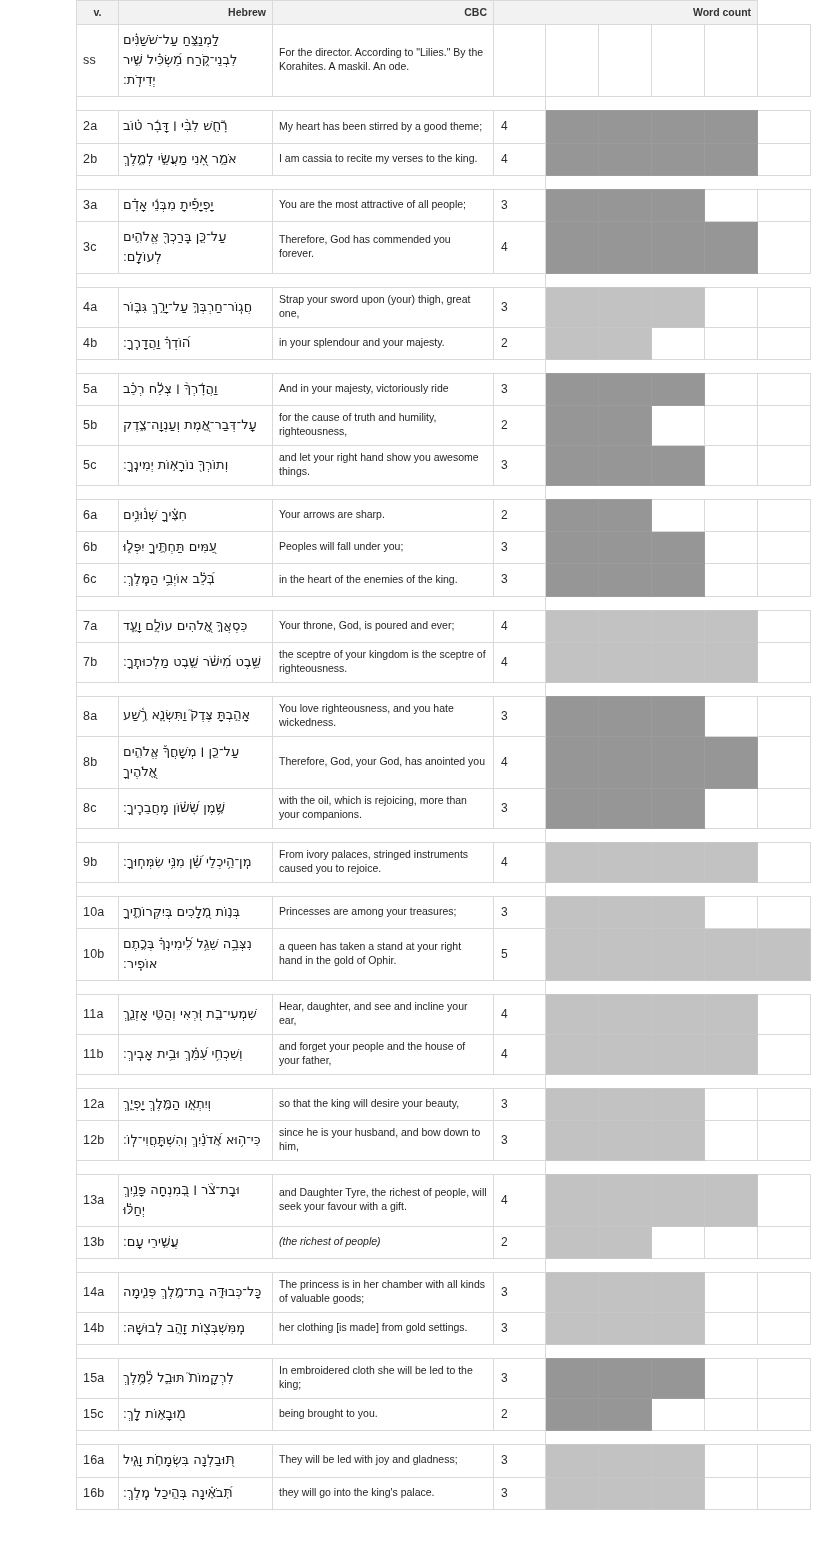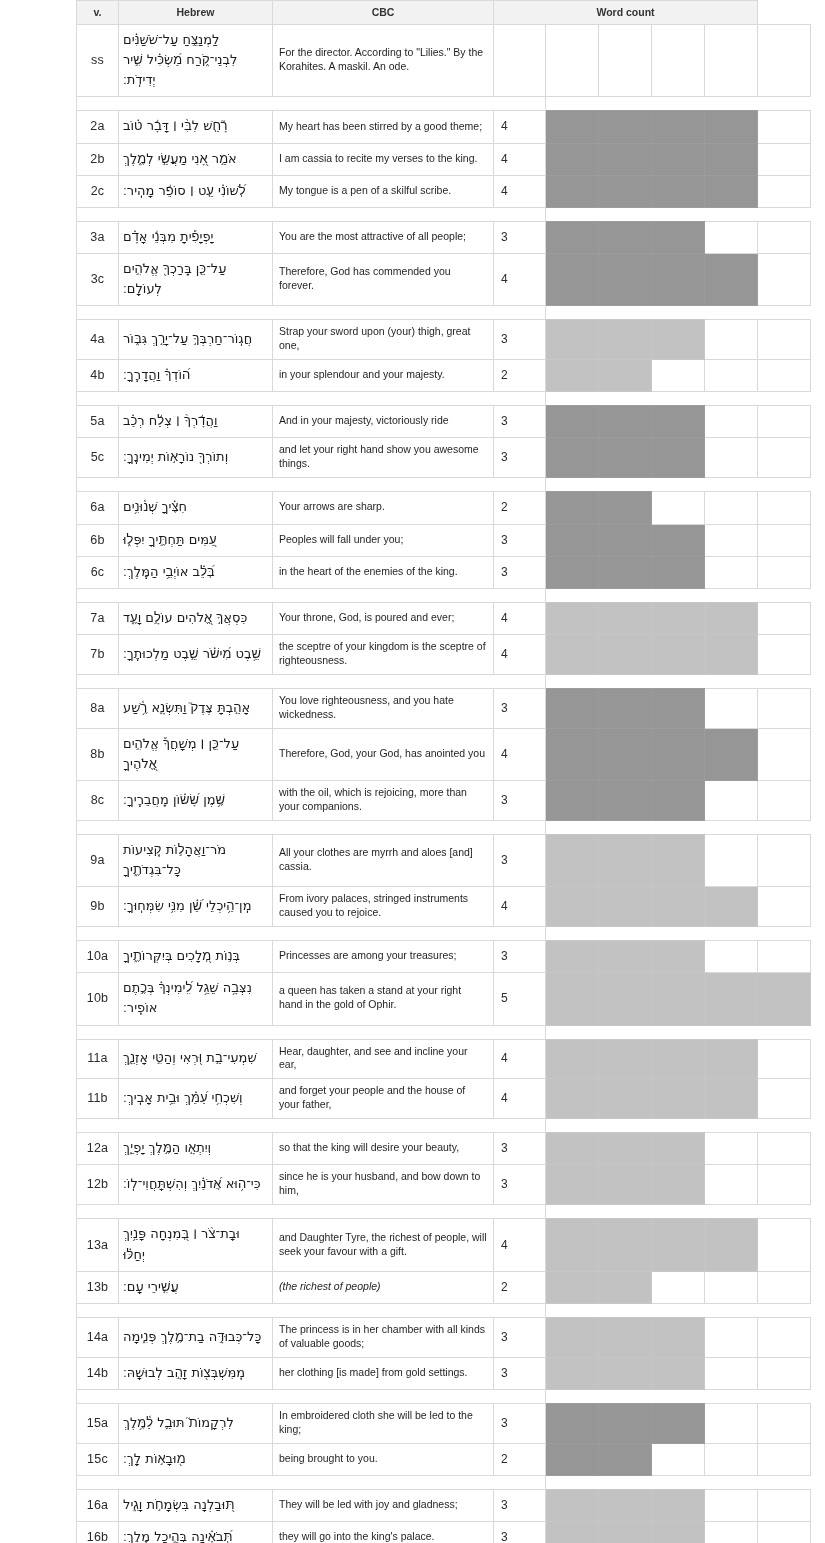--- a/index.html
+++ b/index.html
@@ -31,38 +31,37 @@
   table.psalm col.c-wc     { width: 52px;  }
   table.psalm col.c-bar    { width: 53px;  }
 
   thead th {
     background: #f2f2f2;
     border: 1px solid #d9d9d9;
     font-size: 10.5px;
     font-weight: bold;
     color: #333333;
     padding: 5px 6px 6px 6px;
-    text-align: center;
+    text-align: right;
     vertical-align: middle;
     height: 10px;
     box-sizing: border-box;
   }
   thead th.h-v { text-align: center; }
   thead th.h-heb { }
 
   tbody td {
     border: 1px solid #d9d9d9;
     font-size: 10.5px;
     padding: 5px 6px 6px 6px;
     vertical-align: middle;
     box-sizing: border-box;
     background: #ffffff;
   }
   td.v-cell {
-    text-align: center;
     font-size: 12.5px;
     color: #2b2b2b;
     letter-spacing: 0.2px;
   }
   td.heb-cell {
     text-align: left;
     direction: rtl;
     font-family: "DejaVu Sans", sans-serif;
     font-size: 13px;
     line-height: 1.55;
@@ -158,31 +157,20 @@
           <td class="v-cell">2b</td>
           <td class="heb-cell">אֹמֵ֣ר אָ֭נִי מַעֲשַׂ֣י לְמֶ֑לֶךְ</td>
           <td class="cbc-cell">I am cassia to recite my verses to the king.</td>
           <td class="wc-cell">4</td>
           <td class="bar-cell filled-dark"></td>
           <td class="bar-cell filled-dark"></td>
           <td class="bar-cell filled-dark"></td>
           <td class="bar-cell filled-dark"></td>
           <td class="bar-cell"></td>
         </tr>
-        <tr>
-          <td class="v-cell">2c</td>
-          <td class="heb-cell">לְ֝שׁוֹנִ֗י עֵ֤ט ׀ סוֹפֵ֬ר מָהִֽיר׃</td>
-          <td class="cbc-cell">My tongue is a pen of a skilful scribe.</td>
-          <td class="wc-cell">4</td>
-          <td class="bar-cell filled-dark"></td>
-          <td class="bar-cell filled-dark"></td>
-          <td class="bar-cell filled-dark"></td>
-          <td class="bar-cell filled-dark"></td>
-          <td class="bar-cell"></td>
-        </tr>
         <tr class="spacer">
           <td colspan="4"></td>
           <td class="sp-bar" colspan="5"></td>
         </tr>
         <tr>
           <td class="v-cell">3a</td>
           <td class="heb-cell">יָפְיָפִ֡יתָ מִבְּנֵ֬י אָדָ֗ם</td>
           <td class="cbc-cell">You are the most attractive of all people;</td>
           <td class="wc-cell">3</td>
           <td class="bar-cell filled-dark"></td>
@@ -237,20 +225,31 @@
           <td class="heb-cell">וַהֲדָ֬רְךָ֨ ׀ צְלַ֬ח רְכַ֗ב</td>
           <td class="cbc-cell">And in your majesty, victoriously ride</td>
           <td class="wc-cell">3</td>
           <td class="bar-cell filled-dark"></td>
           <td class="bar-cell filled-dark"></td>
           <td class="bar-cell filled-dark"></td>
           <td class="bar-cell"></td>
           <td class="bar-cell"></td>
         </tr>
         <tr>
+          <td class="v-cell">5b</td>
+          <td class="heb-cell">עַֽל־דְּבַר־אֱ֭מֶת וְעַנְוָה־צֶ֑דֶק</td>
+          <td class="cbc-cell">for the cause of truth and humility, righteousness,</td>
+          <td class="wc-cell">2</td>
+          <td class="bar-cell filled-dark"></td>
+          <td class="bar-cell filled-dark"></td>
+          <td class="bar-cell"></td>
+          <td class="bar-cell"></td>
+          <td class="bar-cell"></td>
+        </tr>
+        <tr>
           <td class="v-cell">5c</td>
           <td class="heb-cell">וְתוֹרְךָ֖ נוֹרָא֣וֹת יְמִינֶֽךָ׃</td>
           <td class="cbc-cell">and let your right hand show you awesome things.</td>
           <td class="wc-cell">3</td>
           <td class="bar-cell filled-dark"></td>
           <td class="bar-cell filled-dark"></td>
           <td class="bar-cell filled-dark"></td>
           <td class="bar-cell"></td>
           <td class="bar-cell"></td>
         </tr>
@@ -352,31 +351,20 @@
           <td class="bar-cell filled-dark"></td>
           <td class="bar-cell filled-dark"></td>
           <td class="bar-cell"></td>
           <td class="bar-cell"></td>
         </tr>
         <tr class="spacer">
           <td colspan="4"></td>
           <td class="sp-bar" colspan="5"></td>
         </tr>
         <tr>
-          <td class="v-cell">9a</td>
-          <td class="heb-cell">מֹר־וַאֲהָל֣וֹת קְ֭צִיעוֹת כָּל־בִּגְדֹתֶ֑יךָ</td>
-          <td class="cbc-cell">All your clothes are myrrh and aloes [and] cassia.</td>
-          <td class="wc-cell">3</td>
-          <td class="bar-cell filled-light"></td>
-          <td class="bar-cell filled-light"></td>
-          <td class="bar-cell filled-light"></td>
-          <td class="bar-cell"></td>
-          <td class="bar-cell"></td>
-        </tr>
-        <tr>
           <td class="v-cell">9b</td>
           <td class="heb-cell">מִֽן־הֵ֥יכְלֵי שֵׁ֝֗ן מִנִּ֥י שִׂמְּחֽוּךָ׃</td>
           <td class="cbc-cell">From ivory palaces, stringed instruments caused you to rejoice.</td>
           <td class="wc-cell">4</td>
           <td class="bar-cell filled-light"></td>
           <td class="bar-cell filled-light"></td>
           <td class="bar-cell filled-light"></td>
           <td class="bar-cell filled-light"></td>
           <td class="bar-cell"></td>
         </tr>

